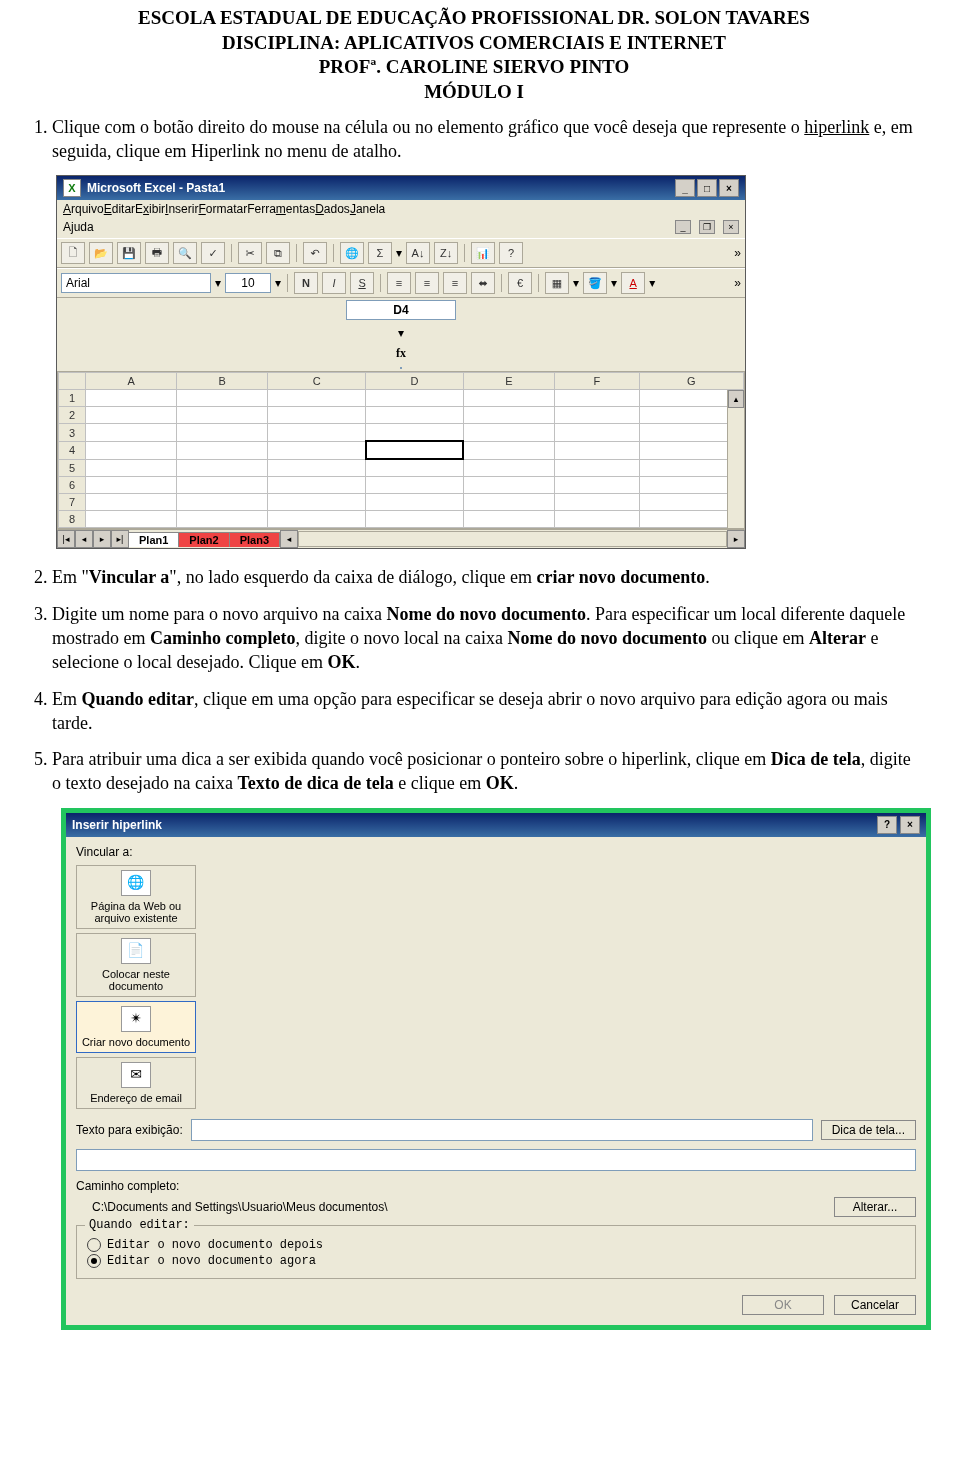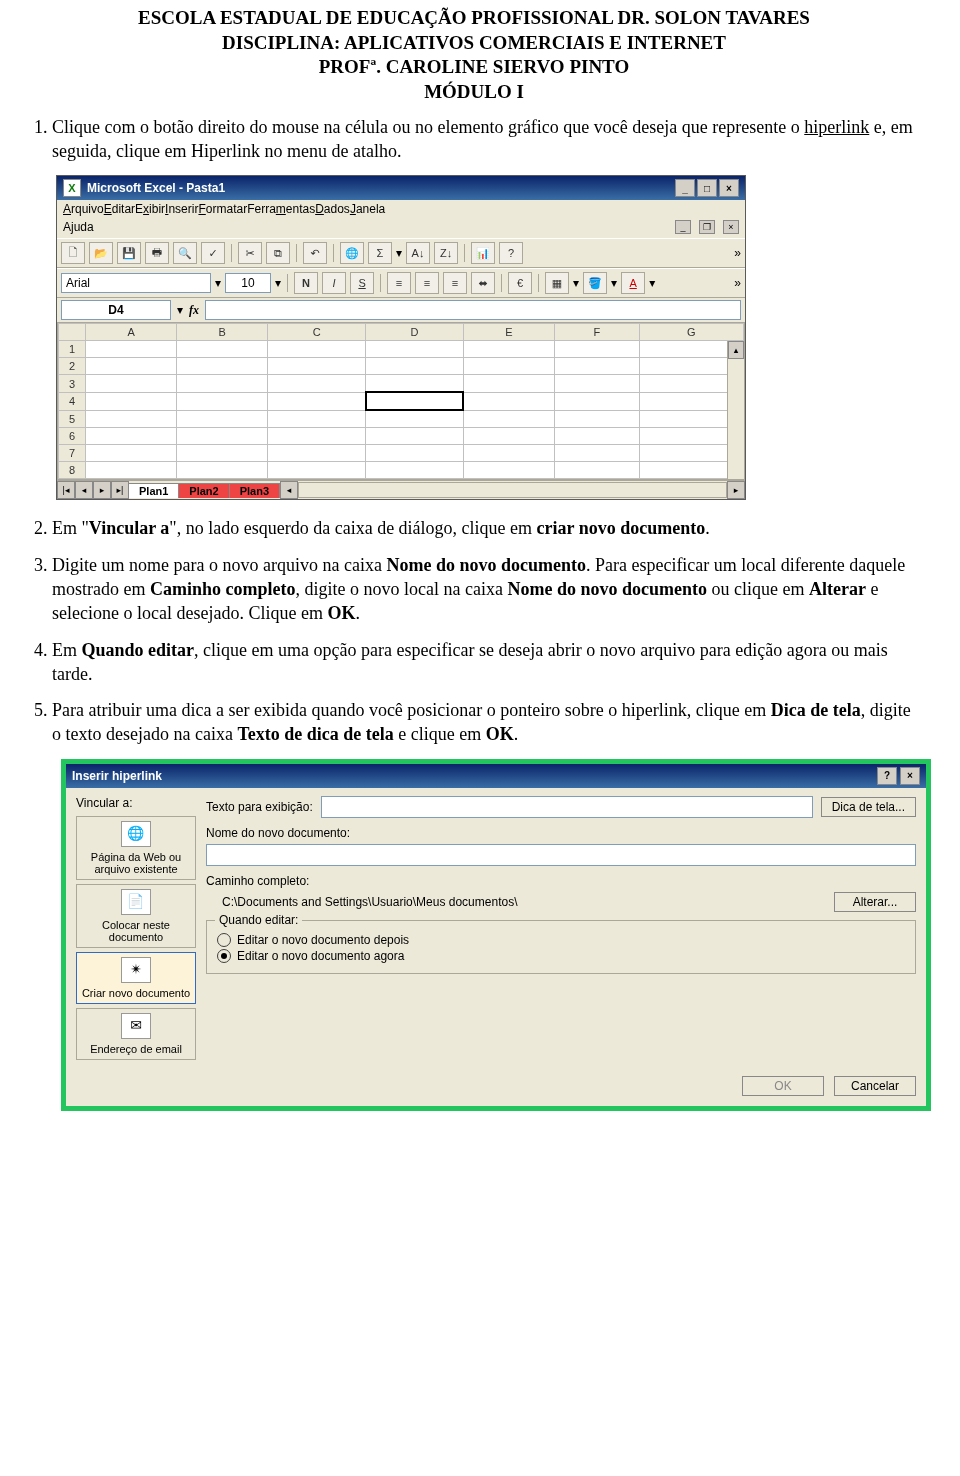--- a/index.html
+++ b/index.html
@@ -91,22 +91,22 @@
     border: 1px solid #aca899; background: #f1efe7;
     display: inline-flex; align-items: center; justify-content: center;
     font-size: 11px; color: #333;
   }
   .tsep { width: 1px; height: 18px; background: #aca899; margin: 0 2px; }
   .tinput {
     background:#fff; border:1px solid #7f9db9; height:18px;
     display:inline-flex; align-items:center; padding:0 4px; font-size:12px;text-align:center;
   }
   .namebox { width: 100px; justify-content:center; font-weight:bold;}
-  .fxbar { display:flex; align-items:center; gap:6px; padding:2px 4px; background:#ece9d8;}
-  .fxlab { font-style: italic; font-family: serif; font-weight:bold;}
+  .fxbar { display:flex; align-items:center; gap:6px; padding:2px 4px; background:#ece9d8;flex-direction:column;}
+  .fxlab { font-family: serif; font-weight:bold;}
   .formula { flex:1; background:#fff; border:1px solid #7f9db9; height:18px;}
   .sheet {
     background:#fff; border:1px solid #aca899; position:relative;
   }
   table.grid { border-collapse: collapse; width:100%; font-size:11px;}
   table.grid th, table.grid td {
     border:1px solid #c0c0c0; height:16px; padding:0;
   }
   table.grid th {
     background:#ece9d8; font-weight:normal; color:#333;
@@ -141,21 +141,21 @@
     background:#ece9d8;
     border:5px solid #22c55e;
   }
   .dlg .dtitle {
     background: linear-gradient(#0a246a, #3a6ea5);
     color:#fff; padding:3px 6px; font-weight:bold;
     display:flex; justify-content:space-between; align-items:center;
   }
   .dtitle .dright { display:flex; gap:3px;}
   .dtitle .dbtn { width:18px;height:16px;background:#d4d0c8;border:1px solid #888;color:#000;display:inline-flex;align-items:center;justify-content:center;font-size:10px;font-weight:bold;}
-  .dlgbody { padding:8px 10px 10px 10px; display:flex; gap:10px;}
+  .dlgbody { padding:8px 10px 10px 10px; display:flex; gap:10px;flex-direction:column;}
   .leftcol { width:120px; display:flex; flex-direction:column; gap:4px;}
   .leftcol .lbl { font-size:12px; margin-bottom:2px;}
   .linkbtn {
     background:#ece9d8; border:1px solid #aca899; padding:4px 2px;
     display:flex; flex-direction:column; align-items:center; gap:4px;
     font-size:11px; text-align:center; line-height:1.1;
   }
   .linkbtn.selected { border:1px solid #316ac5; background:#fdf3d9; }
   .linkbtn .ic {
     width:28px;height:24px;border:1px solid #999;background:#fff;
@@ -168,20 +168,21 @@
     background:#fff; border:1px solid #7f9db9; height:20px; flex:1; padding:0 4px;
   }
   .btn {
     background:#ece9d8; border:1px solid #888; padding:2px 10px; font-size:12px;
     min-width:60px; text-align:center;
   }
   .pathval { padding-left:16px; color:#000; font-size:12px;}
   .groupbox {
     border:1px solid #aca899; padding:10px 10px 8px 10px; margin-top:6px;
     position:relative;
+    font-family:Liberation Mono, monospace;
   }
   .groupbox .gtitle { position:absolute; top:-8px; left:8px; background:#ece9d8; padding:0 4px; font-size:12px;}
   .radio { display:flex; align-items:center; gap:6px; font-size:12px; margin:2px 0;}
   .radio .rb { width:12px;height:12px;border:1px solid #404040;border-radius:50%;display:inline-flex;align-items:center;justify-content:center;}
   .radio .rb.on::after { content:""; width:6px;height:6px;background:#000;border-radius:50%;}
   .dlgfoot {
     display:flex; justify-content:flex-end; gap:10px; padding:6px 10px 10px 10px;
   }
   .foot { height:20px;}
 </style>
@@ -456,21 +457,20 @@
           <span class="ic">✉</span>
           <span>Endereço de email</span>
         </div>
       </div>
       <div class="rightcol">
         <div class="frow">
           <span class="flabel"><span class="mnemonic">T</span>exto para exibição:</span>
           <input class="txtin" value="" style="">
           <span class="btn">Dica de tela...</span>
         </div>
-        <div style="margin-bottom:4px">Nome do no<span class="mnemonic">v</span>o documento:</div>
         <div class="frow">
           <input class="txtin" value="" style="">
         </div>
         <div style="margin-bottom:4px">Caminho completo:</div>
         <div class="frow">
           <span class="pathval">C:\Documents and Settings\Usuario\Meus documentos\</span>
           <span style="flex:1"></span>
           <span class="btn">Alt<span class="mnemonic">e</span>rar...</span>
         </div>
         <div class="groupbox">

